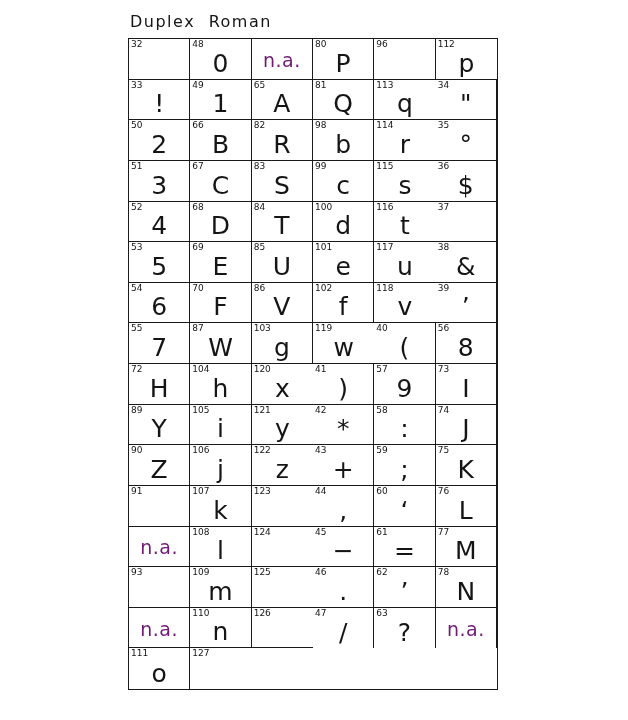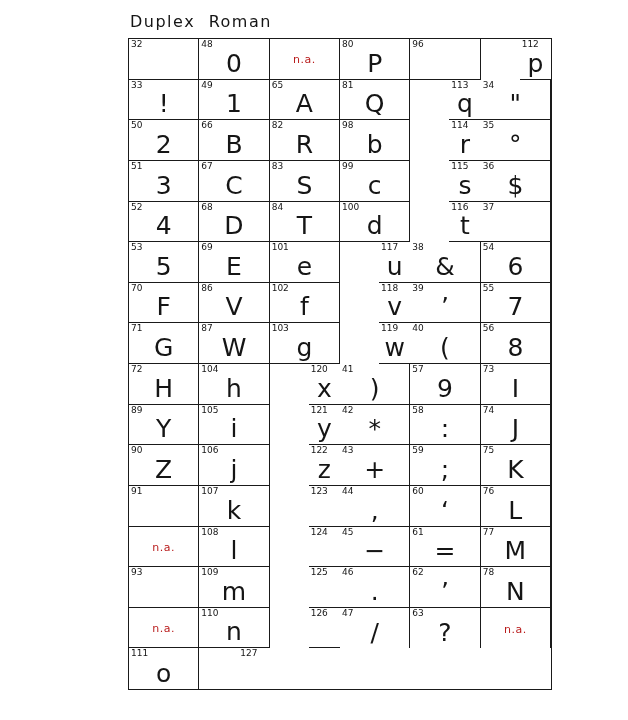--- a/index.html
+++ b/index.html
@@ -16,34 +16,34 @@
     left: 130px; top: 12px;
     font-size: 16px;
     letter-spacing: 1.5px;
     word-spacing: 7px;
     color: #151515;
     white-space: nowrap;
   }
   .char-table {
     position: absolute;
     left: 128px; top: 38px;
-    width: 424px; height: 652px;
+    width: 370px; height: 652px;
     display: grid;
     grid-template-columns: repeat(6, 1fr);
     grid-template-rows: repeat(16, 1fr);
     border: 1.5px solid #1a1a1a;
     background: #fff;
   }
   .cell {
     position: relative;
     border-right: 1px solid #1a1a1a;
     border-bottom: 1px solid #1a1a1a;
     background: #fff;
   }
-  .cell.last-col { border-right: none; margin-left: 39px; }
+  .cell.last-col { border-right: none; }
   .cell.last-row { border-bottom: none; }
   .code {
     position: absolute;
     top: 1px; left: 2px;
     font-size: 9px;
     line-height: 1;
     letter-spacing: 0px;
     color: #151515;
   }
   .glyph {
@@ -54,23 +54,23 @@
     line-height: 1;
     color: #151515;
     white-space: pre;
   }
   .na {
     position: absolute;
     inset: 0;
     display: flex;
     align-items: center;
     justify-content: center;
-    font-size: 11px;
+    font-size: 19px;
     letter-spacing: 0.5px;
-    color: #b91c1c;
+    color: #701a75;
     padding-top: 2px;
   }
 </style>
 </head>
 <body>
 
 <div class="page">
   <div class="chart-title">Duplex Roman</div>
 
   <div class="char-table">
@@ -196,20 +196,24 @@
       </div>
       <div class="cell">
         <span class="code">53</span>
         <span class="glyph">5</span>
       </div>
       <div class="cell">
         <span class="code">69</span>
         <span class="glyph">E</span>
       </div>
       <div class="cell">
+        <span class="code">85</span>
+        <span class="glyph">U</span>
+      </div>
+      <div class="cell">
         <span class="code">101</span>
         <span class="glyph">e</span>
       </div>
       <div class="cell last-col">
         <span class="code">117</span>
         <span class="glyph">u</span>
       </div>
       <div class="cell">
         <span class="code">38</span>
         <span class="glyph">&amp;</span>
@@ -234,24 +238,20 @@
         <span class="code">118</span>
         <span class="glyph">v</span>
       </div>
       <div class="cell">
         <span class="code">39</span>
         <span class="glyph">’</span>
       </div>
       <div class="cell">
         <span class="code">55</span>
         <span class="glyph">7</span>
-      </div>
-      <div class="cell">
-        <span class="code">71</span>
-        <span class="glyph">G</span>
       </div>
       <div class="cell">
         <span class="code">87</span>
         <span class="glyph">W</span>
       </div>
       <div class="cell">
         <span class="code">103</span>
         <span class="glyph">g</span>
       </div>
       <div class="cell last-col">

